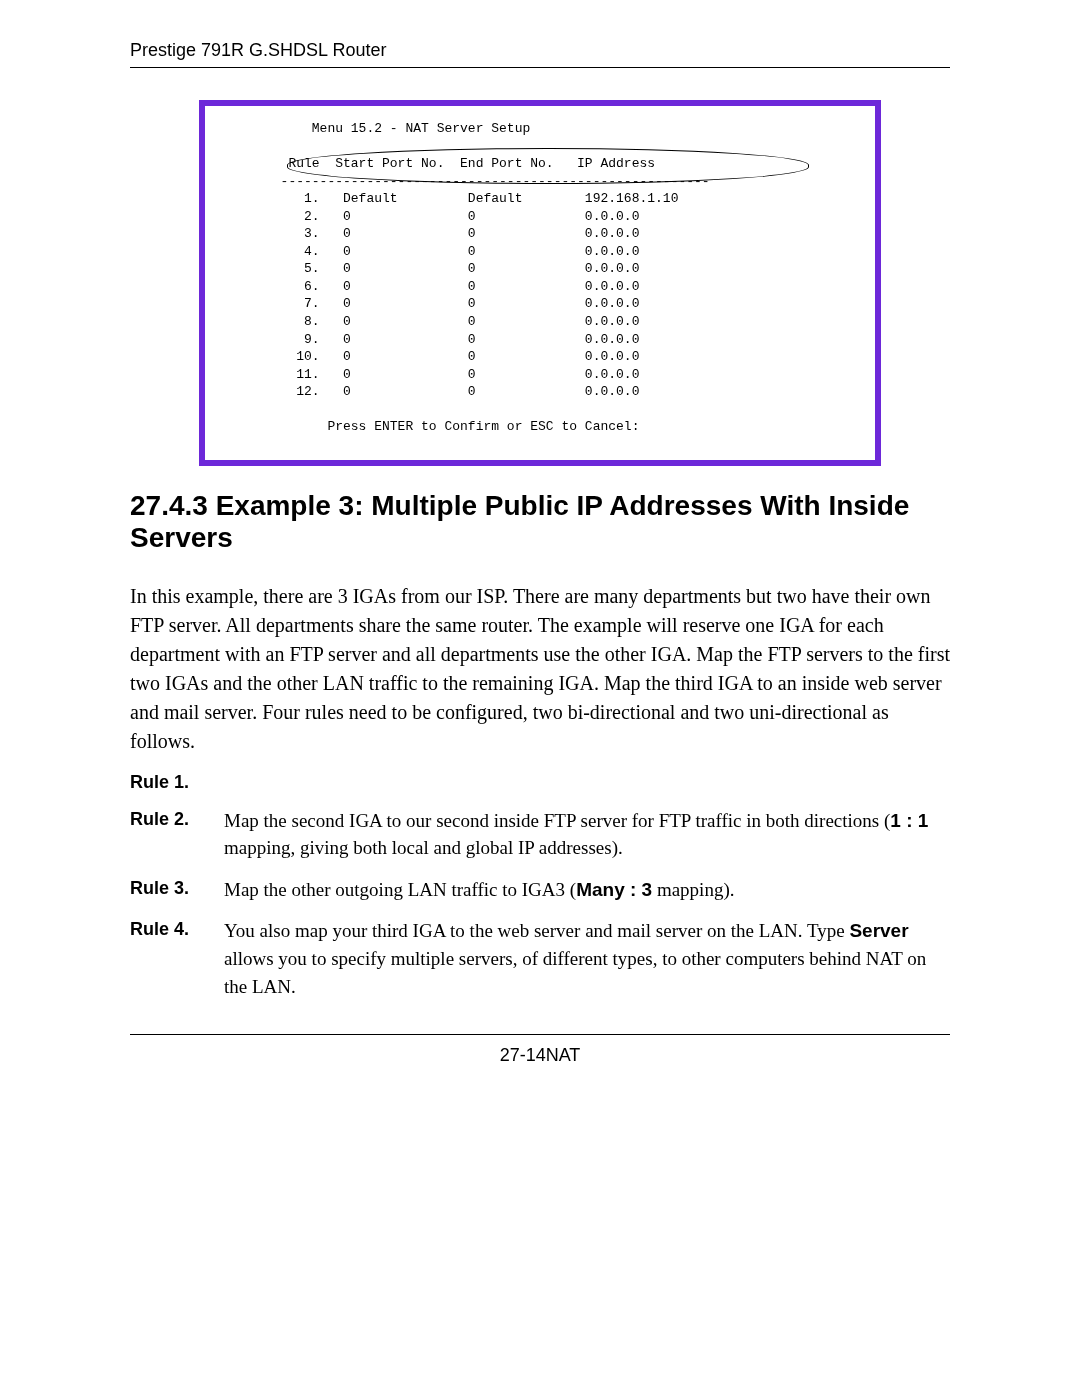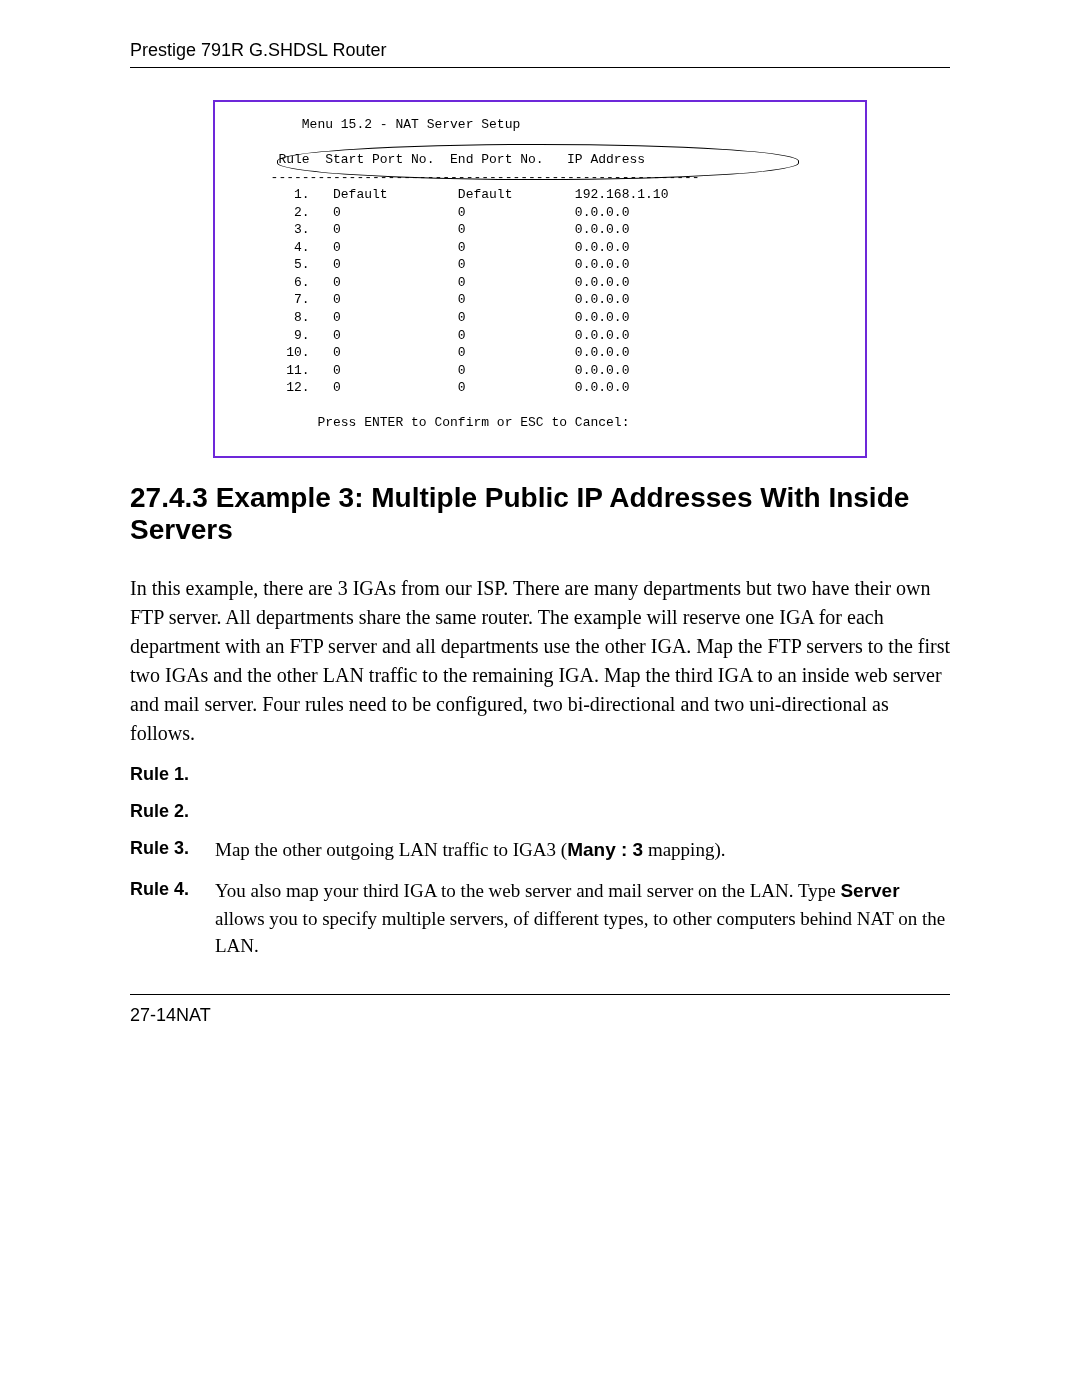--- a/index.html
+++ b/index.html
@@ -16,22 +16,22 @@
   .running-head {
     font-family: Arial, Helvetica, sans-serif;
     font-size: 18px;
     border-bottom: 1.5px solid #000;
     padding-bottom: 6px;
     margin-bottom: 32px;
   }
   .screen-box {
     width: 570px;
     margin: 0 auto 16px auto;
-    border: 2px solid #6d28d9;
-    padding: 14px 40px 24px 40px;
+    border: 6px solid #6d28d9;
+    padding: 14px 40px 24px 60px;
   }
   .screen-pre {
     font-family: "Courier New", Courier, monospace;
     font-size: 13px;
     line-height: 1.35;
     white-space: pre;
     margin: 0;
     position: relative;
   }
   .highlight-oval {
@@ -63,41 +63,41 @@
   .body-para {
     font-size: 20px;
     line-height: 1.45;
     margin: 0 0 14px 0;
   }
   .rule-list {
     margin: 6px 0 18px 0;
   }
   .rule-item {
     display: flex;
-    gap: 13px;
+    gap: 22px;
     margin-bottom: 14px;
   }
   .rule-label {
     flex: 0 0 72px;
     font-family: Arial, Helvetica, sans-serif;
     font-weight: bold;
     font-size: 18px;
     padding-top: 2px;
   }
   .rule-text {
     flex: 1 1 auto;
     font-size: 19px;
     line-height: 1.45;
   }
   .footer-rule {
     border-top: 1.5px solid #000;
     margin-top: 34px;
     padding-top: 10px;
     display: flex;
-    justify-content: flex-start;
+    justify-content: center;
     font-family: Arial, Helvetica, sans-serif;
     font-size: 18px;
   }
   b.inline { font-family: Arial, Helvetica, sans-serif; font-weight: bold; }
 </style>
 </head>
 <body>
 
 <div class="page">
 
@@ -128,20 +128,21 @@
   <div class="section-heading">27.4.3 Example 3: Multiple Public IP Addresses With Inside Servers</div>
 
   <p class="body-para">In this example, there are 3 IGAs from our ISP. There are many departments but two have their own FTP server. All departments share the same router. The example will reserve one IGA for each department with an FTP server and all departments use the other IGA. Map the FTP servers to the first two IGAs and the other LAN traffic to the remaining IGA. Map the third IGA to an inside web server and mail server. Four rules need to be configured, two bi-directional and two uni-directional as follows.</p>
 
   <div class="rule-list" id="rule-list">
       <div class="rule-item">
         <div class="rule-label">Rule 1.</div>
       </div>
       <div class="rule-item">
         <div class="rule-label">Rule 2.</div>
+        <div class="rule-text"><span>Map the second IGA to our second inside FTP server for FTP traffic in both directions (</span><b class="inline">1 : 1</b><span> mapping, giving both local and global IP addresses).</span></div>
       </div>
       <div class="rule-item">
         <div class="rule-label">Rule 3.</div>
         <div class="rule-text"><span>Map the other outgoing LAN traffic to IGA3 (</span><b class="inline">Many : 3</b><span> mapping).</span></div>
       </div>
       <div class="rule-item">
         <div class="rule-label">Rule 4.</div>
         <div class="rule-text"><span>You also map your third IGA to the web server and mail server on the LAN. Type </span><b class="inline">Server</b><span> allows you to specify multiple servers, of different types, to other computers behind NAT on the LAN.</span></div>
       </div>
     </div>

